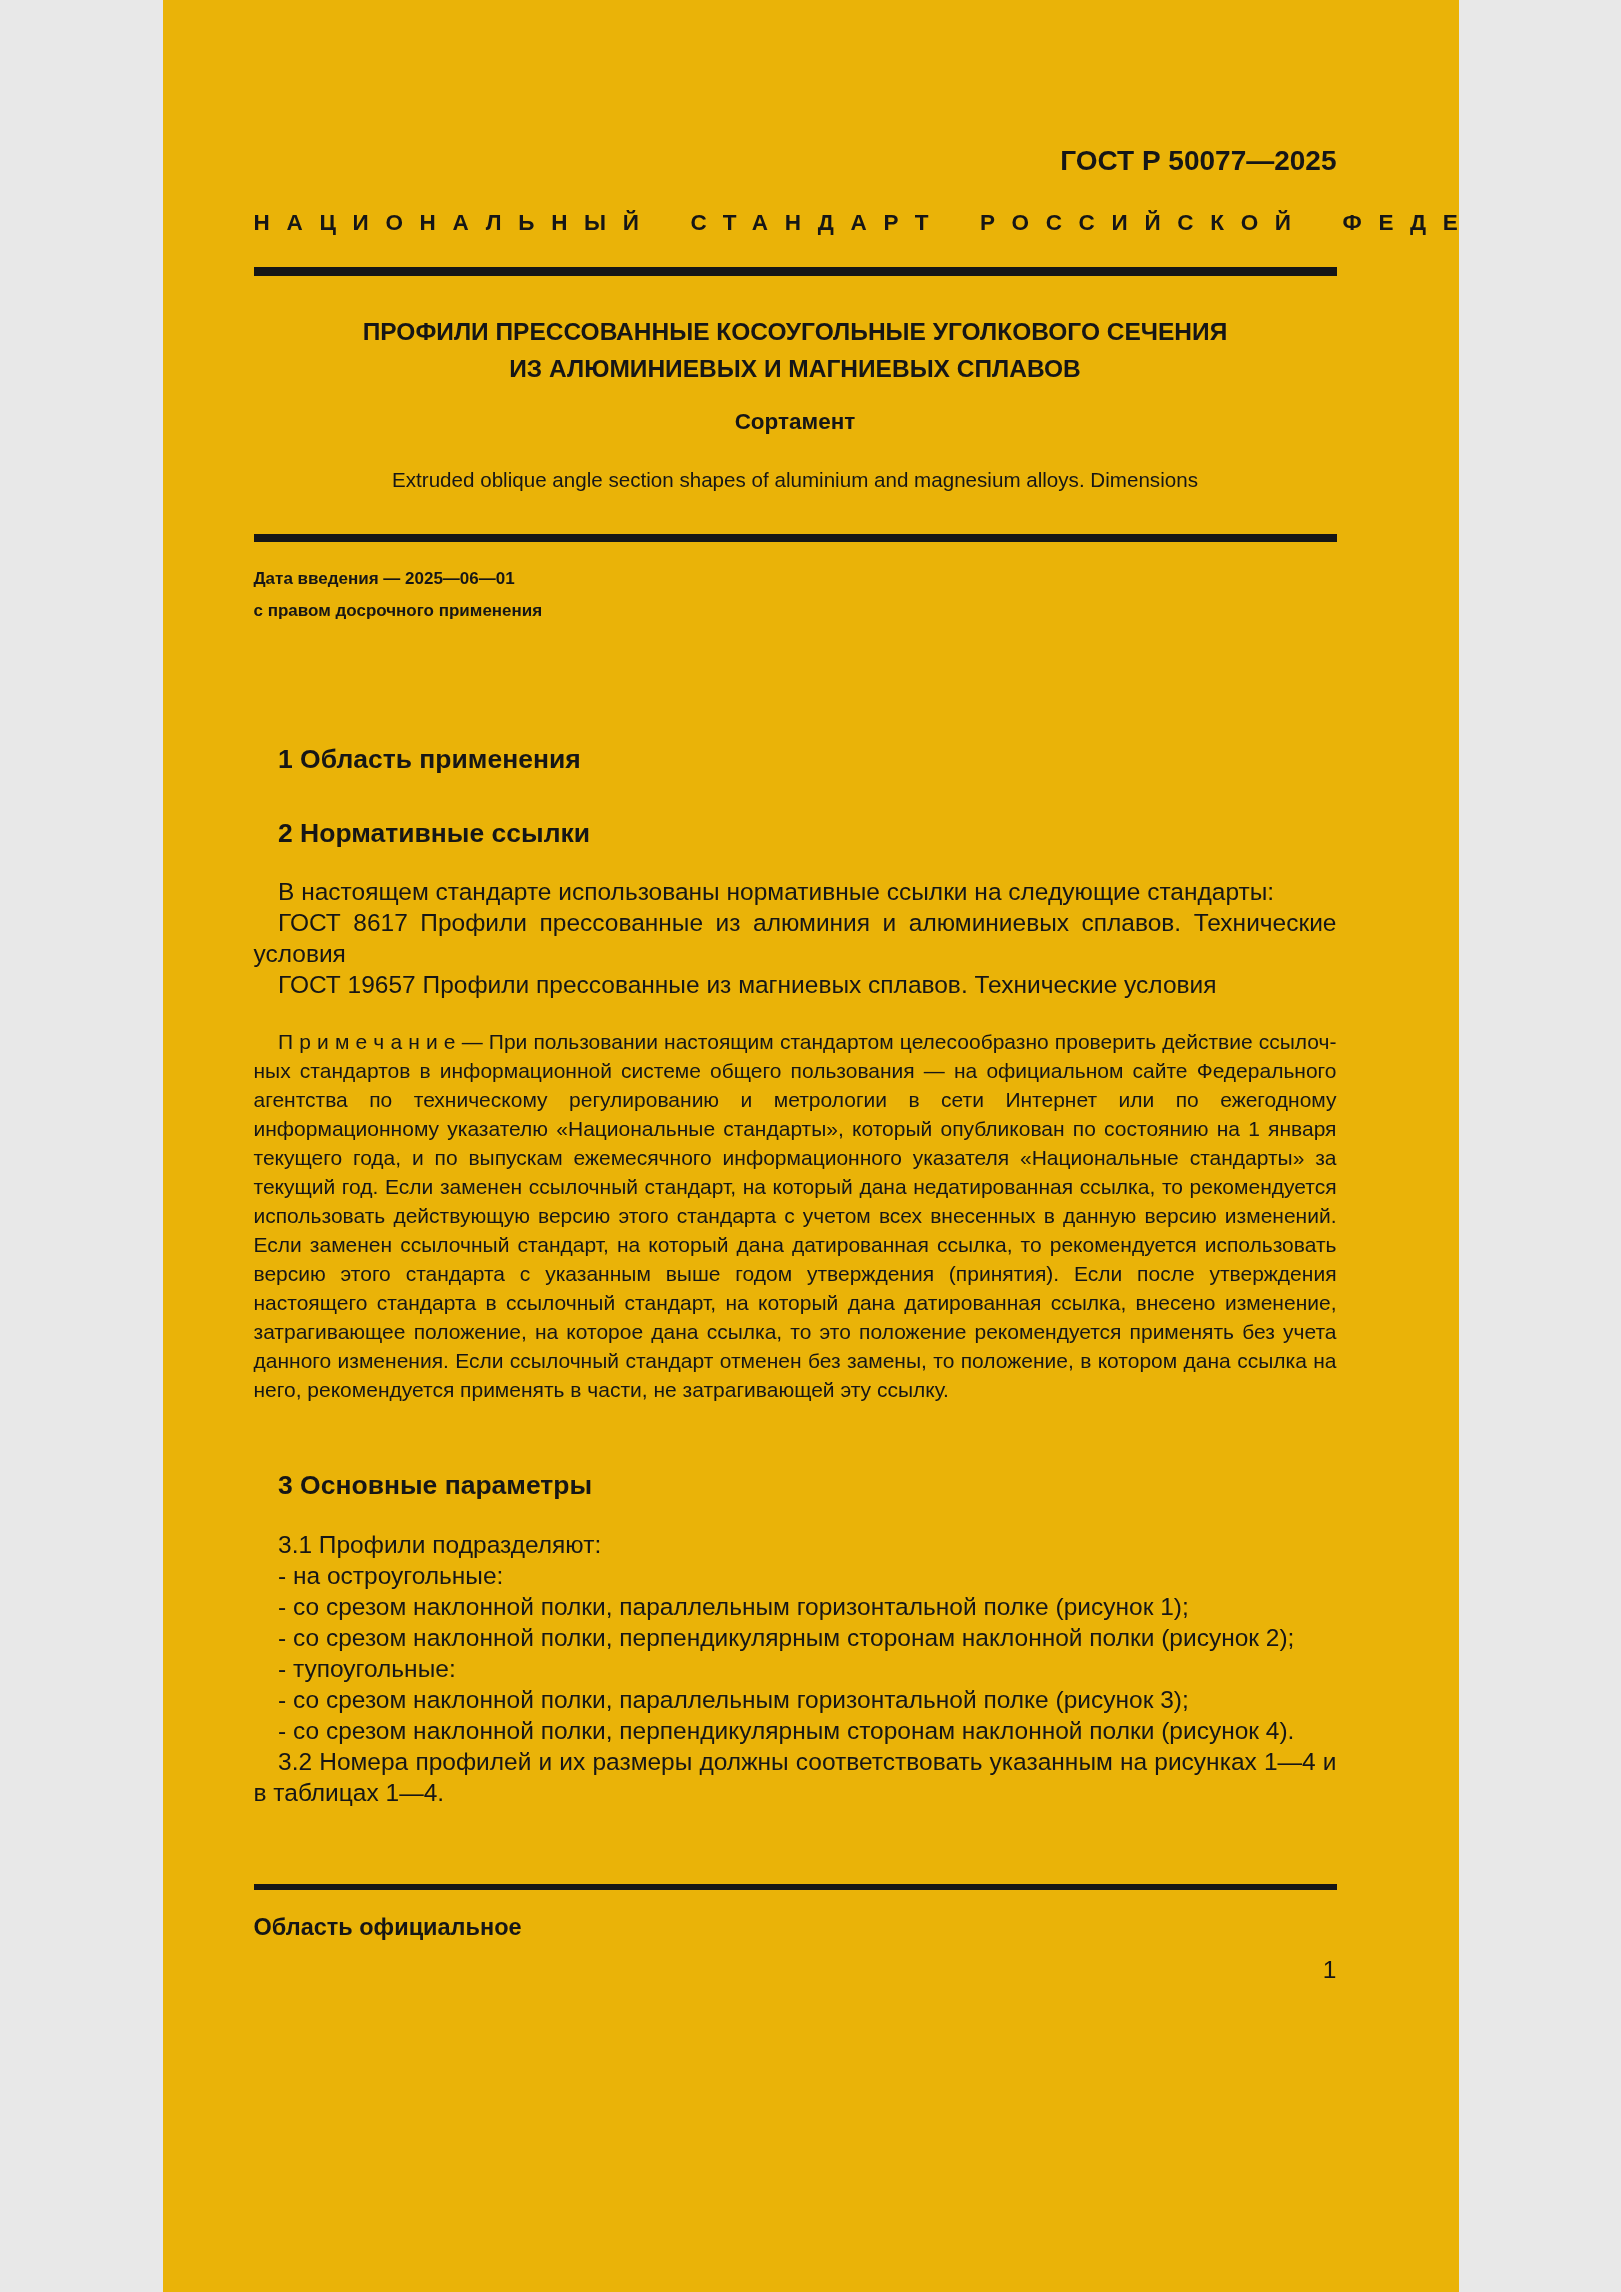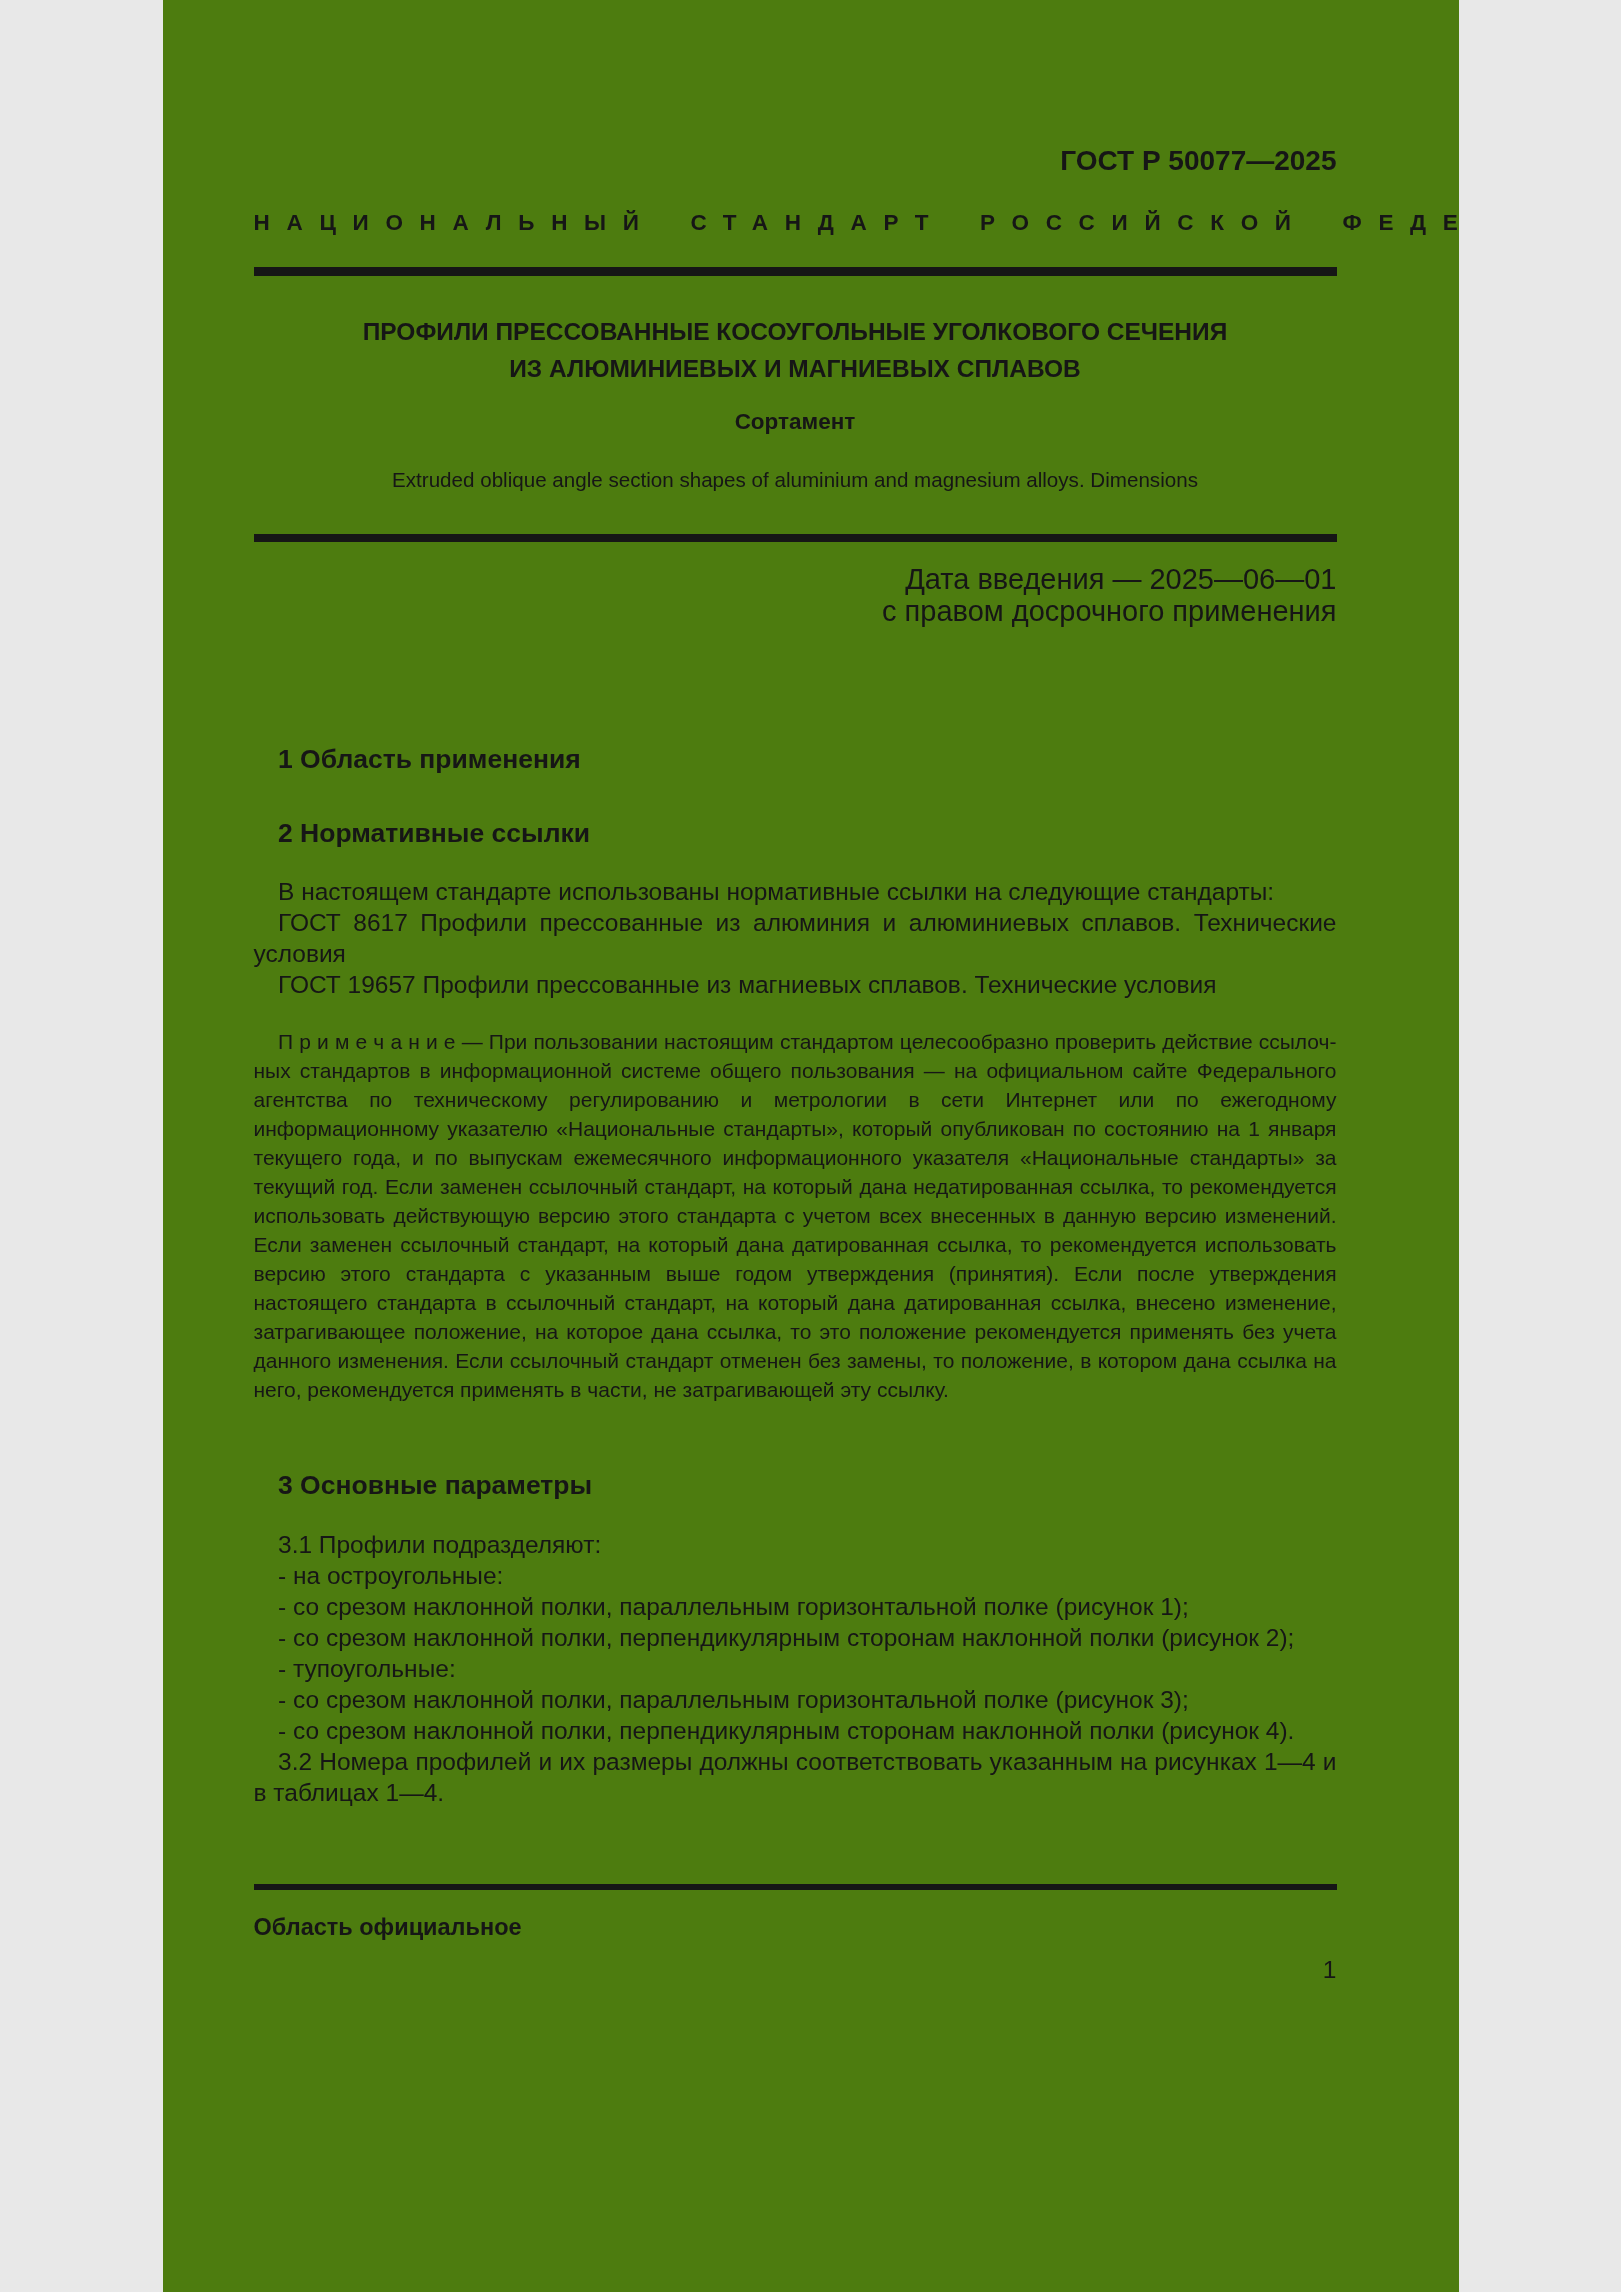--- a/index.html
+++ b/index.html
@@ -1,20 +1,20 @@
 <!DOCTYPE html>
 <html><head>
 <meta charset="utf-8">
 <style>
   html, body { margin: 0; padding: 0; background: #e8e8e8; }
   .page {
     width: 1296px;
     height: 2293px;
     margin: 0 auto;
-    background: #4d7c0f;
+    background: #eab308;
     color: #161616;
     font-family: "Liberation Sans", sans-serif;
     position: relative;
     overflow: hidden;
     box-sizing: border-box;
   }
   .content {
     padding: 147px 122px 0 91px;
     box-sizing: border-box;
   }
@@ -51,23 +51,23 @@
     line-height: 25.5px;
   }
   .title-en {
     margin-top: 33px;
     text-align: center;
     font-size: 20.6px;
     line-height: 25.5px;
   }
   .intro-date {
     margin-top: 21.6px;
-    text-align: right;
-    font-weight: normal;
-    font-size: 29px;
+    text-align: left;
+    font-weight: bold;
+    font-size: 17px;
     line-height: 32px;
   }
   .sec-heading {
     font-weight: bold;
     font-size: 26.5px;
     line-height: 29px;
     text-indent: 24.5px;
   }
   .h-1 { margin-top: 118px; }
   .h-2 { margin-top: 45px; }

